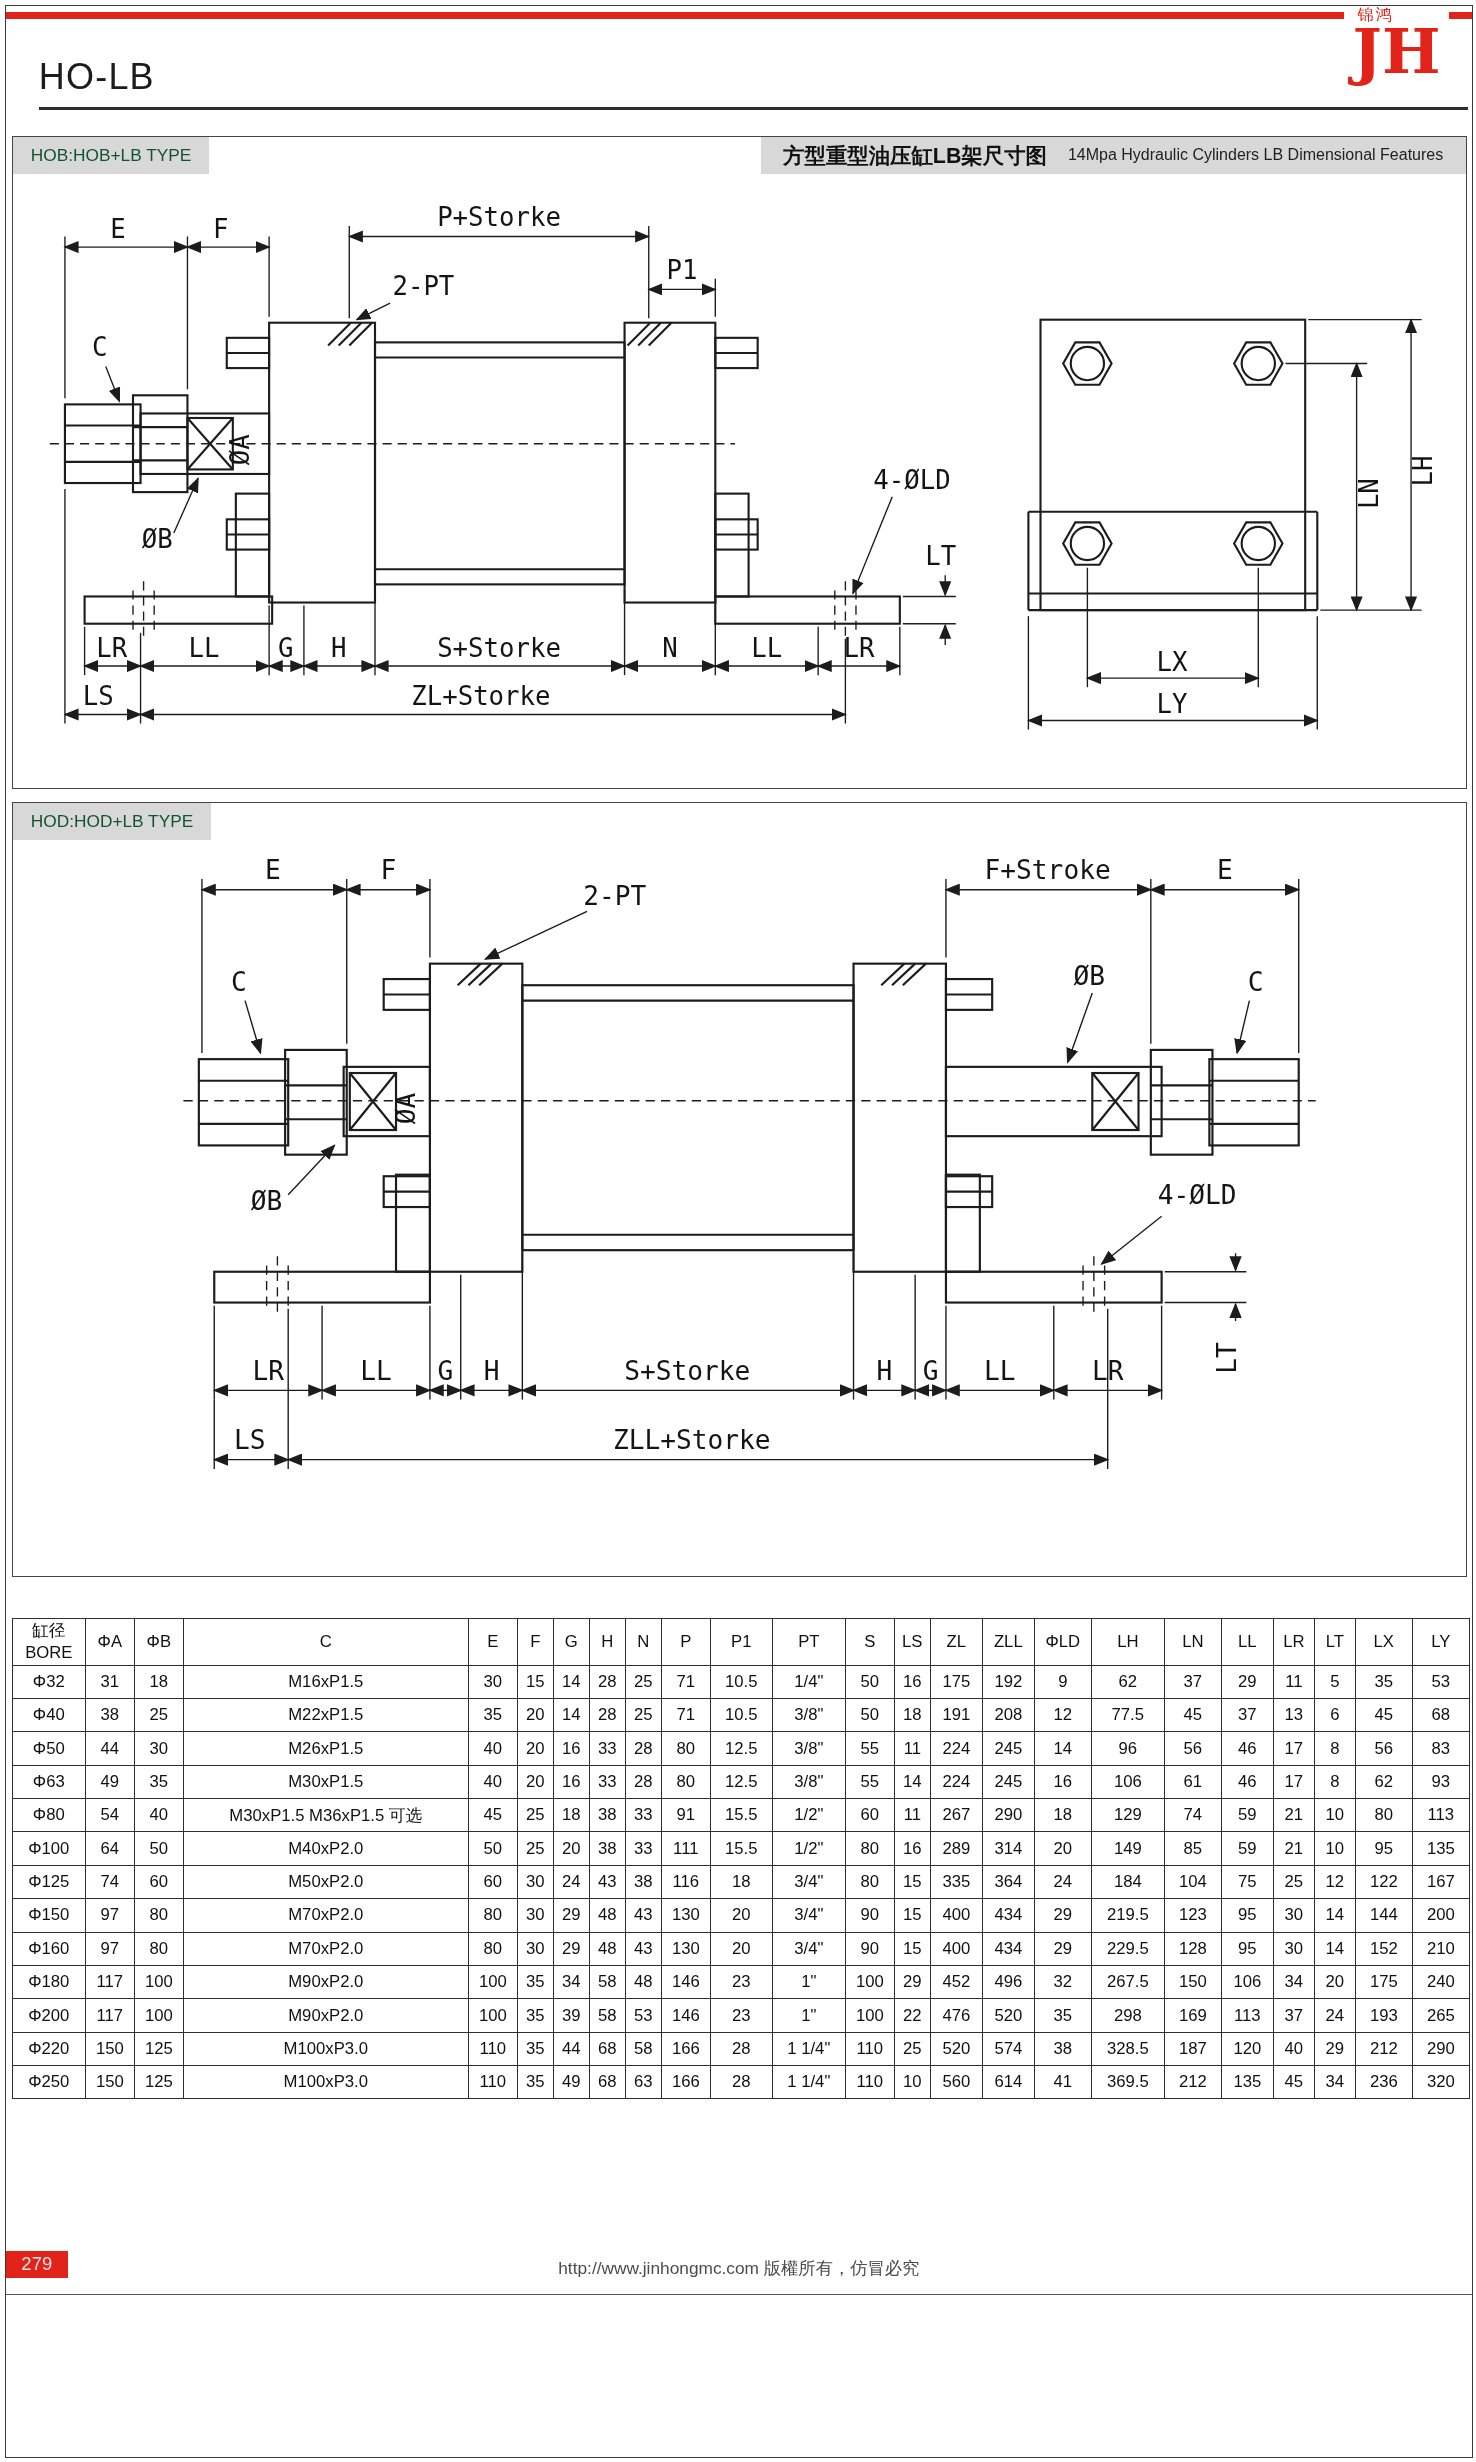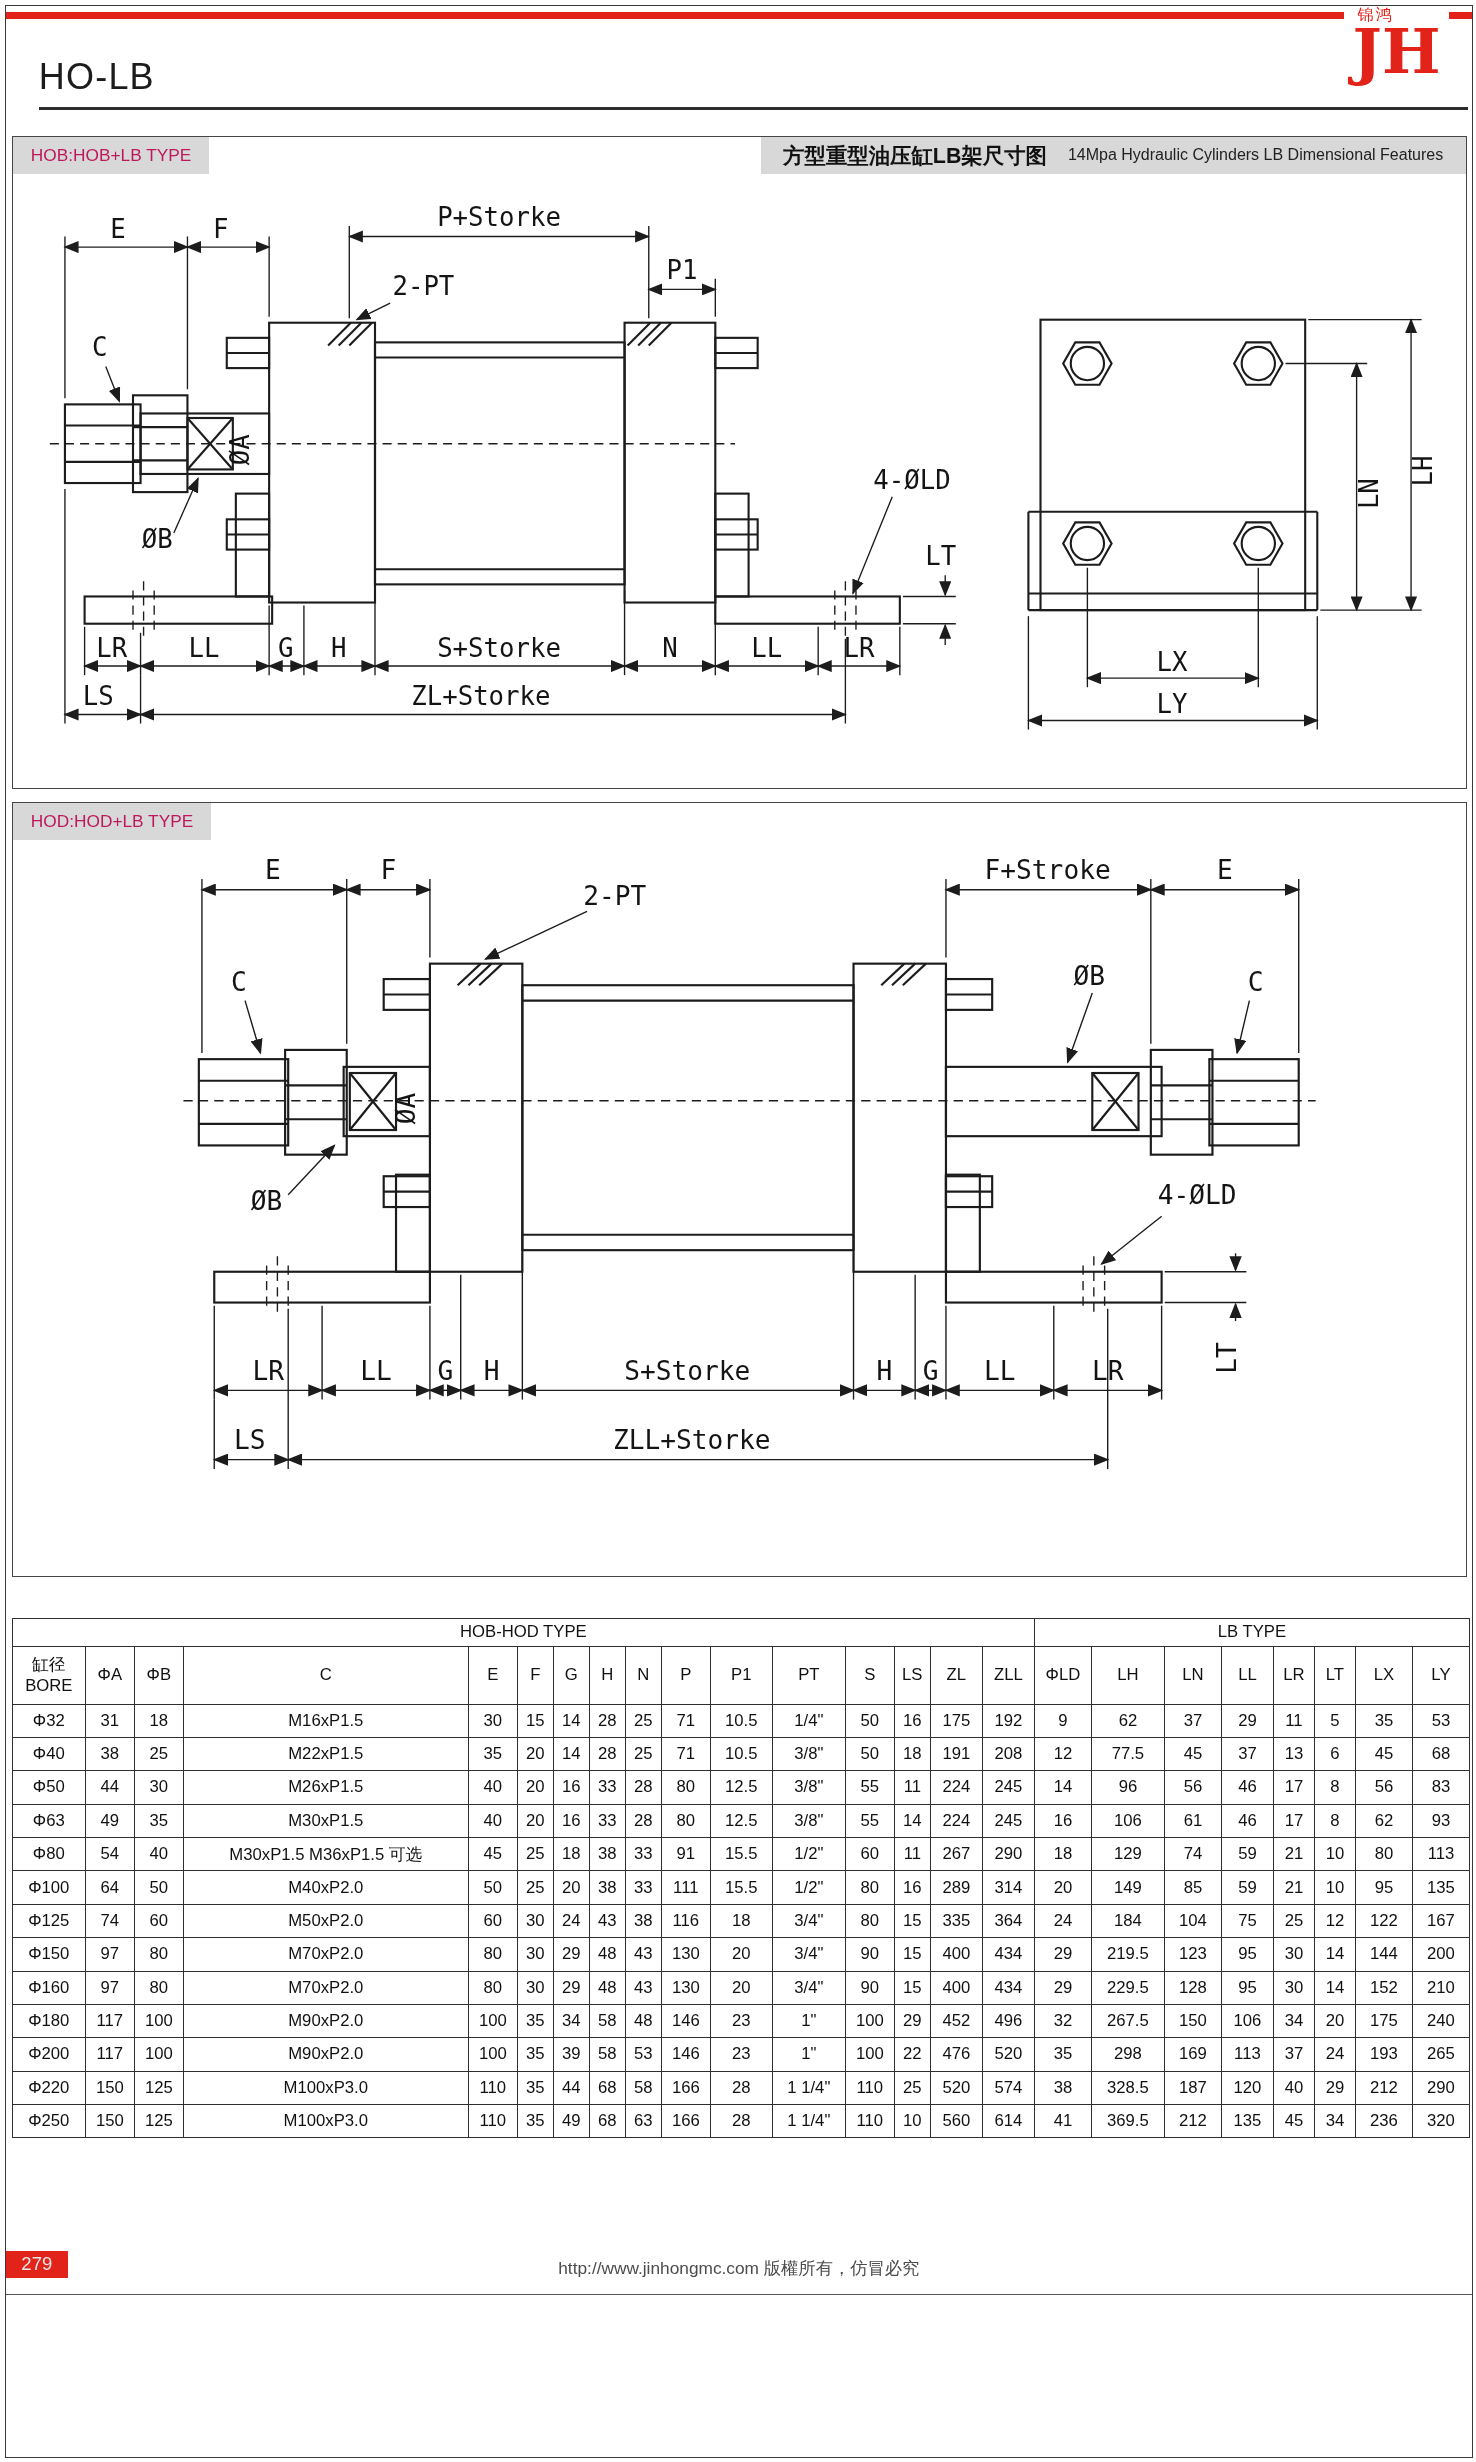--- a/index.html
+++ b/index.html
@@ -7,21 +7,21 @@
   .page{position:absolute;left:4.8px;top:4.8px;width:1466px;height:2451px;border:1.2px solid #3a3a3a;background:#fff;}
   .topbar{position:absolute;left:0;right:0;top:6px;height:7.7px;background:#e2231a;}
   .logo{position:absolute;top:1.2px;right:23px;z-index:2;background:#fff;padding:0 8.3px;line-height:1;text-align:left;}
   .logo-cn{font-size:16px;color:#e2231a;letter-spacing:2.4px;display:block;margin-left:4.8px;}
   .logo-jh{font-family:"DejaVu Serif",serif;font-weight:bold;font-size:62px;color:#e2231a;display:block;margin-top:-2.4px;}
   .page-title{position:absolute;top:50px;left:33px;font-size:36px;color:#1c1c1c;letter-spacing:1.2px;font-weight:500;margin:0;}
   .title-rule{position:absolute;top:101px;left:33px;right:3.6px;height:3.6px;background:#2d2d2d;}
   .panel{position:absolute;left:6px;width:1453px;border:1.2px solid #454545;background:#fff;}
   .panel-hob{top:130px;height:651px;}
   .panel-hod{top:796px;height:773px;}
-  .panel-tag{position:absolute;top:0;left:0;height:37px;background:#d8d8d8;display:flex;align-items:center;padding:0 18px;font-size:17.3px;color:#be185d;}
+  .panel-tag{position:absolute;top:0;left:0;height:37px;background:#d8d8d8;display:flex;align-items:center;padding:0 18px;font-size:17.3px;color:#14532d;}
   .panel-caption{position:absolute;top:0;right:0;height:37px;background:#d8d8d8;display:flex;align-items:center;padding:0 22.6px;gap:21px;}
   .panel-caption .cn{font-size:21.4px;font-weight:bold;color:#111;}
   .panel-caption .en{font-size:16px;color:#222;}
   svg.draw{position:absolute;left:1.2px;top:39px;}
   #svg-hob{width:1448px;height:605px;}
   #svg-hod{width:1448px;height:727px;}
   svg text{font-family:"DejaVu Sans Mono",monospace;font-size:17px;fill:#141414;text-anchor:middle;}
   .ln *{stroke:#1c1c1c;stroke-width:1.4;fill:none;}
   .dim *{stroke:#1c1c1c;stroke-width:0.9;fill:none;}
   .dash{stroke-dasharray:6 4;}
@@ -364,24 +364,20 @@
         <col style="width: 57px;">
         <col style="width: 73px;">
         <col style="width: 57px;">
         <col style="width: 52px;">
         <col style="width: 41px;">
         <col style="width: 41px;">
         <col style="width: 57px;">
         <col style="width: 57px;">
       </colgroup>
     <thead>
-      <tr id="group-header-row">
-          <th colspan="16">HOB-HOD TYPE</th>
-          <th colspan="8">LB TYPE</th>
-        </tr>
       <tr id="column-header-row">
           <th class="bore-h">
             <div>缸径</div>
             <div>BORE</div>
           </th>
           <th>ΦA</th>
           <th>ΦB</th>
           <th>C</th>
           <th>E</th>
           <th>F</th>

